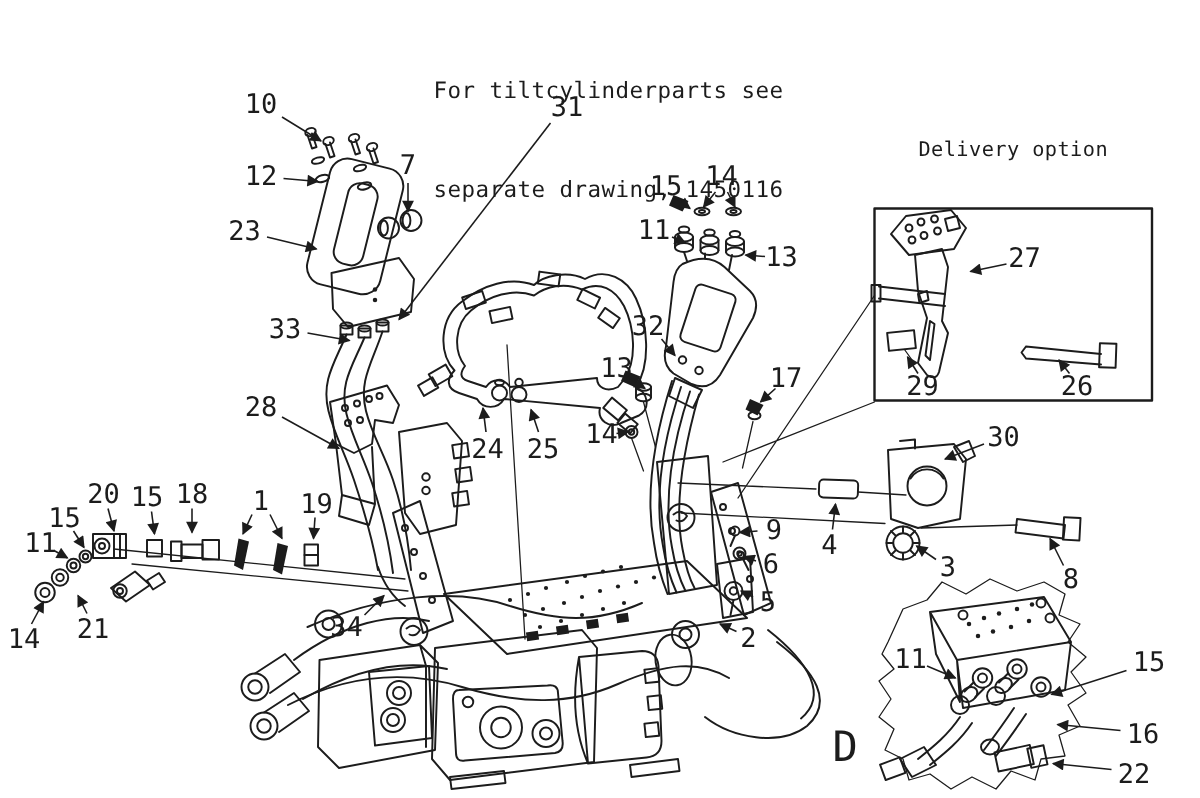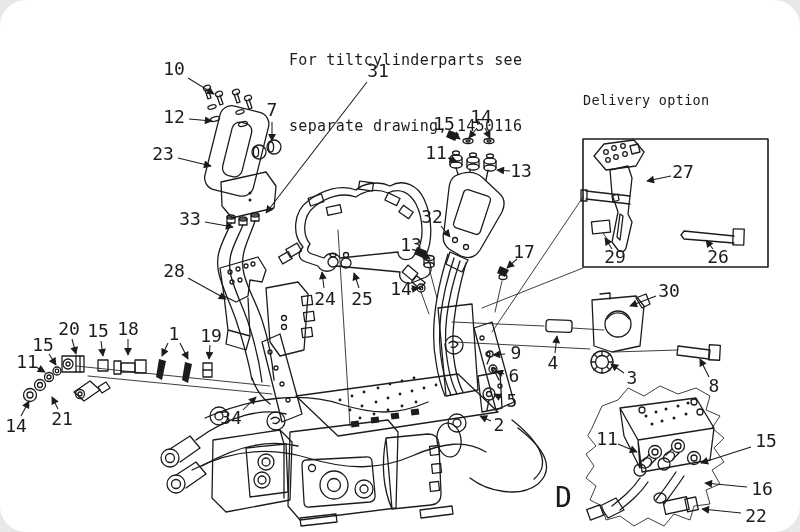--- a/index.html
+++ b/index.html
@@ -1,22 +1,22 @@
 <!DOCTYPE html>
 <html style="--ink: #1c1c1c; --bg: #ffffff;"><head>
 <meta charset="utf-8">
 <style>
   :root { --ink:#1c1c1c; --bg:#ffffff; }
   html,body { margin:0; padding:0; background:#e8e8e8; }
   .canvas { position:relative; width:800px; height:532px; background:var(--bg);
-            font-family:"DejaVu Sans Mono", monospace; color:var(--ink); overflow:hidden;border-radius:26px; }
+            font-family:"DejaVu Sans Mono", monospace; color:var(--ink); overflow:hidden; }
   .canvas svg { position:absolute; left:0; top:0; }
   .note { position:absolute; left:289px; top:5px; font-size:15px; line-height:22px;
           letter-spacing:0.3px; white-space:pre; }
-  .delivery-title { position:absolute; left:583px; top:92px; width:185px; 
+  .delivery-title { position:absolute; left:583px; top:92px; width:185px; text-align:center;
           font-size:13.5px; letter-spacing:0.3px; }
   .view-letter { position:absolute; left:555px; top:481px; font-size:28px; }
   .ln  { stroke:var(--ink); stroke-width:1.3; fill:none; stroke-linecap:round; stroke-linejoin:round; }
   .thin{ stroke-width:0.85; }
   .fl  { fill:var(--ink); stroke:none; }
   #labels-layer text { font-family:"DejaVu Sans Mono", monospace; font-size:18px;
           fill:var(--ink); text-anchor:middle; }
   #labels-layer line { stroke:var(--ink); stroke-width:1.05; fill:none; }
 </style>
 </head>

